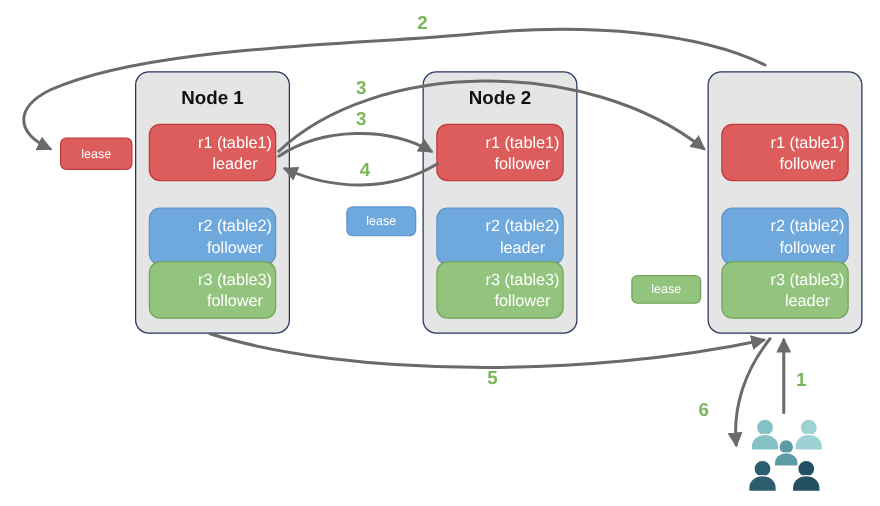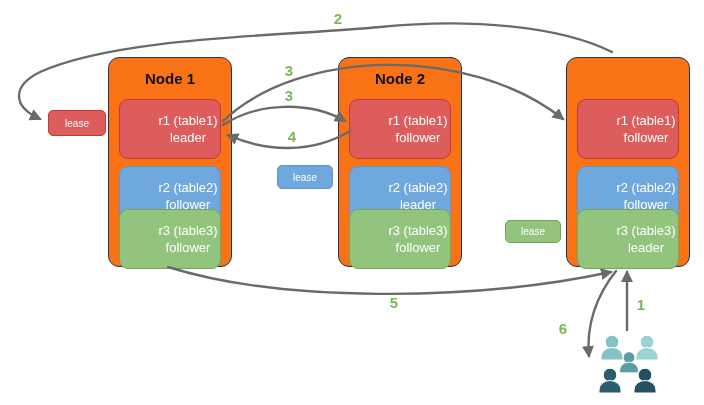--- a/index.html
+++ b/index.html
@@ -6,29 +6,29 @@
   .stage{
     position:relative;width:704px;height:405px;overflow:hidden;
     background:var(--background);
     font-family:"Liberation Sans","DejaVu Sans",sans-serif;
   }
   .arrows{position:absolute;left:0;top:0;width:704px;height:405px;pointer-events:none;z-index:3;}
   .arrow{fill:none;stroke:var(--arrow);stroke-width:2.4;stroke-linecap:round;}
   #ah path{fill:var(--arrow);}
   .node{
     position:absolute;top:57px;width:124px;height:210px;
-    background:#f97316;border:1.6px solid var(--node_border);border-radius:11px;
+    background:#e5e5e5;border:1.6px solid var(--node_border);border-radius:11px;
     box-sizing:border-box;z-index:2;
   }
   .node-title{
     position:absolute;top:12px;left:0;right:0;text-align:center;
     font-size:15px;font-weight:700;color:var(--title_text);
   }
   .replica{
-    position:absolute;left:10px;width:102px;height:60px;border-radius:9px;
+    position:absolute;left:10px;width:102px;height:46px;border-radius:9px;
     box-sizing:border-box;color:var(--text_on_box);font-size:13px;line-height:17px;
     display:flex;flex-direction:column;align-items:center;justify-content:center;
     text-align:center;
     padding-left:36px;
   }
   .r1{top:41px;} .r2{top:108px;} .r3{top:151px;}
   .red{background:var(--red_fill);border:1.6px solid var(--red_border);}
   .blue{background:var(--blue_fill);border:1.6px solid var(--blue_border);}
   .green{background:var(--green_fill);border:1.6px solid var(--green_border);align-items:center;}
   .lease{

